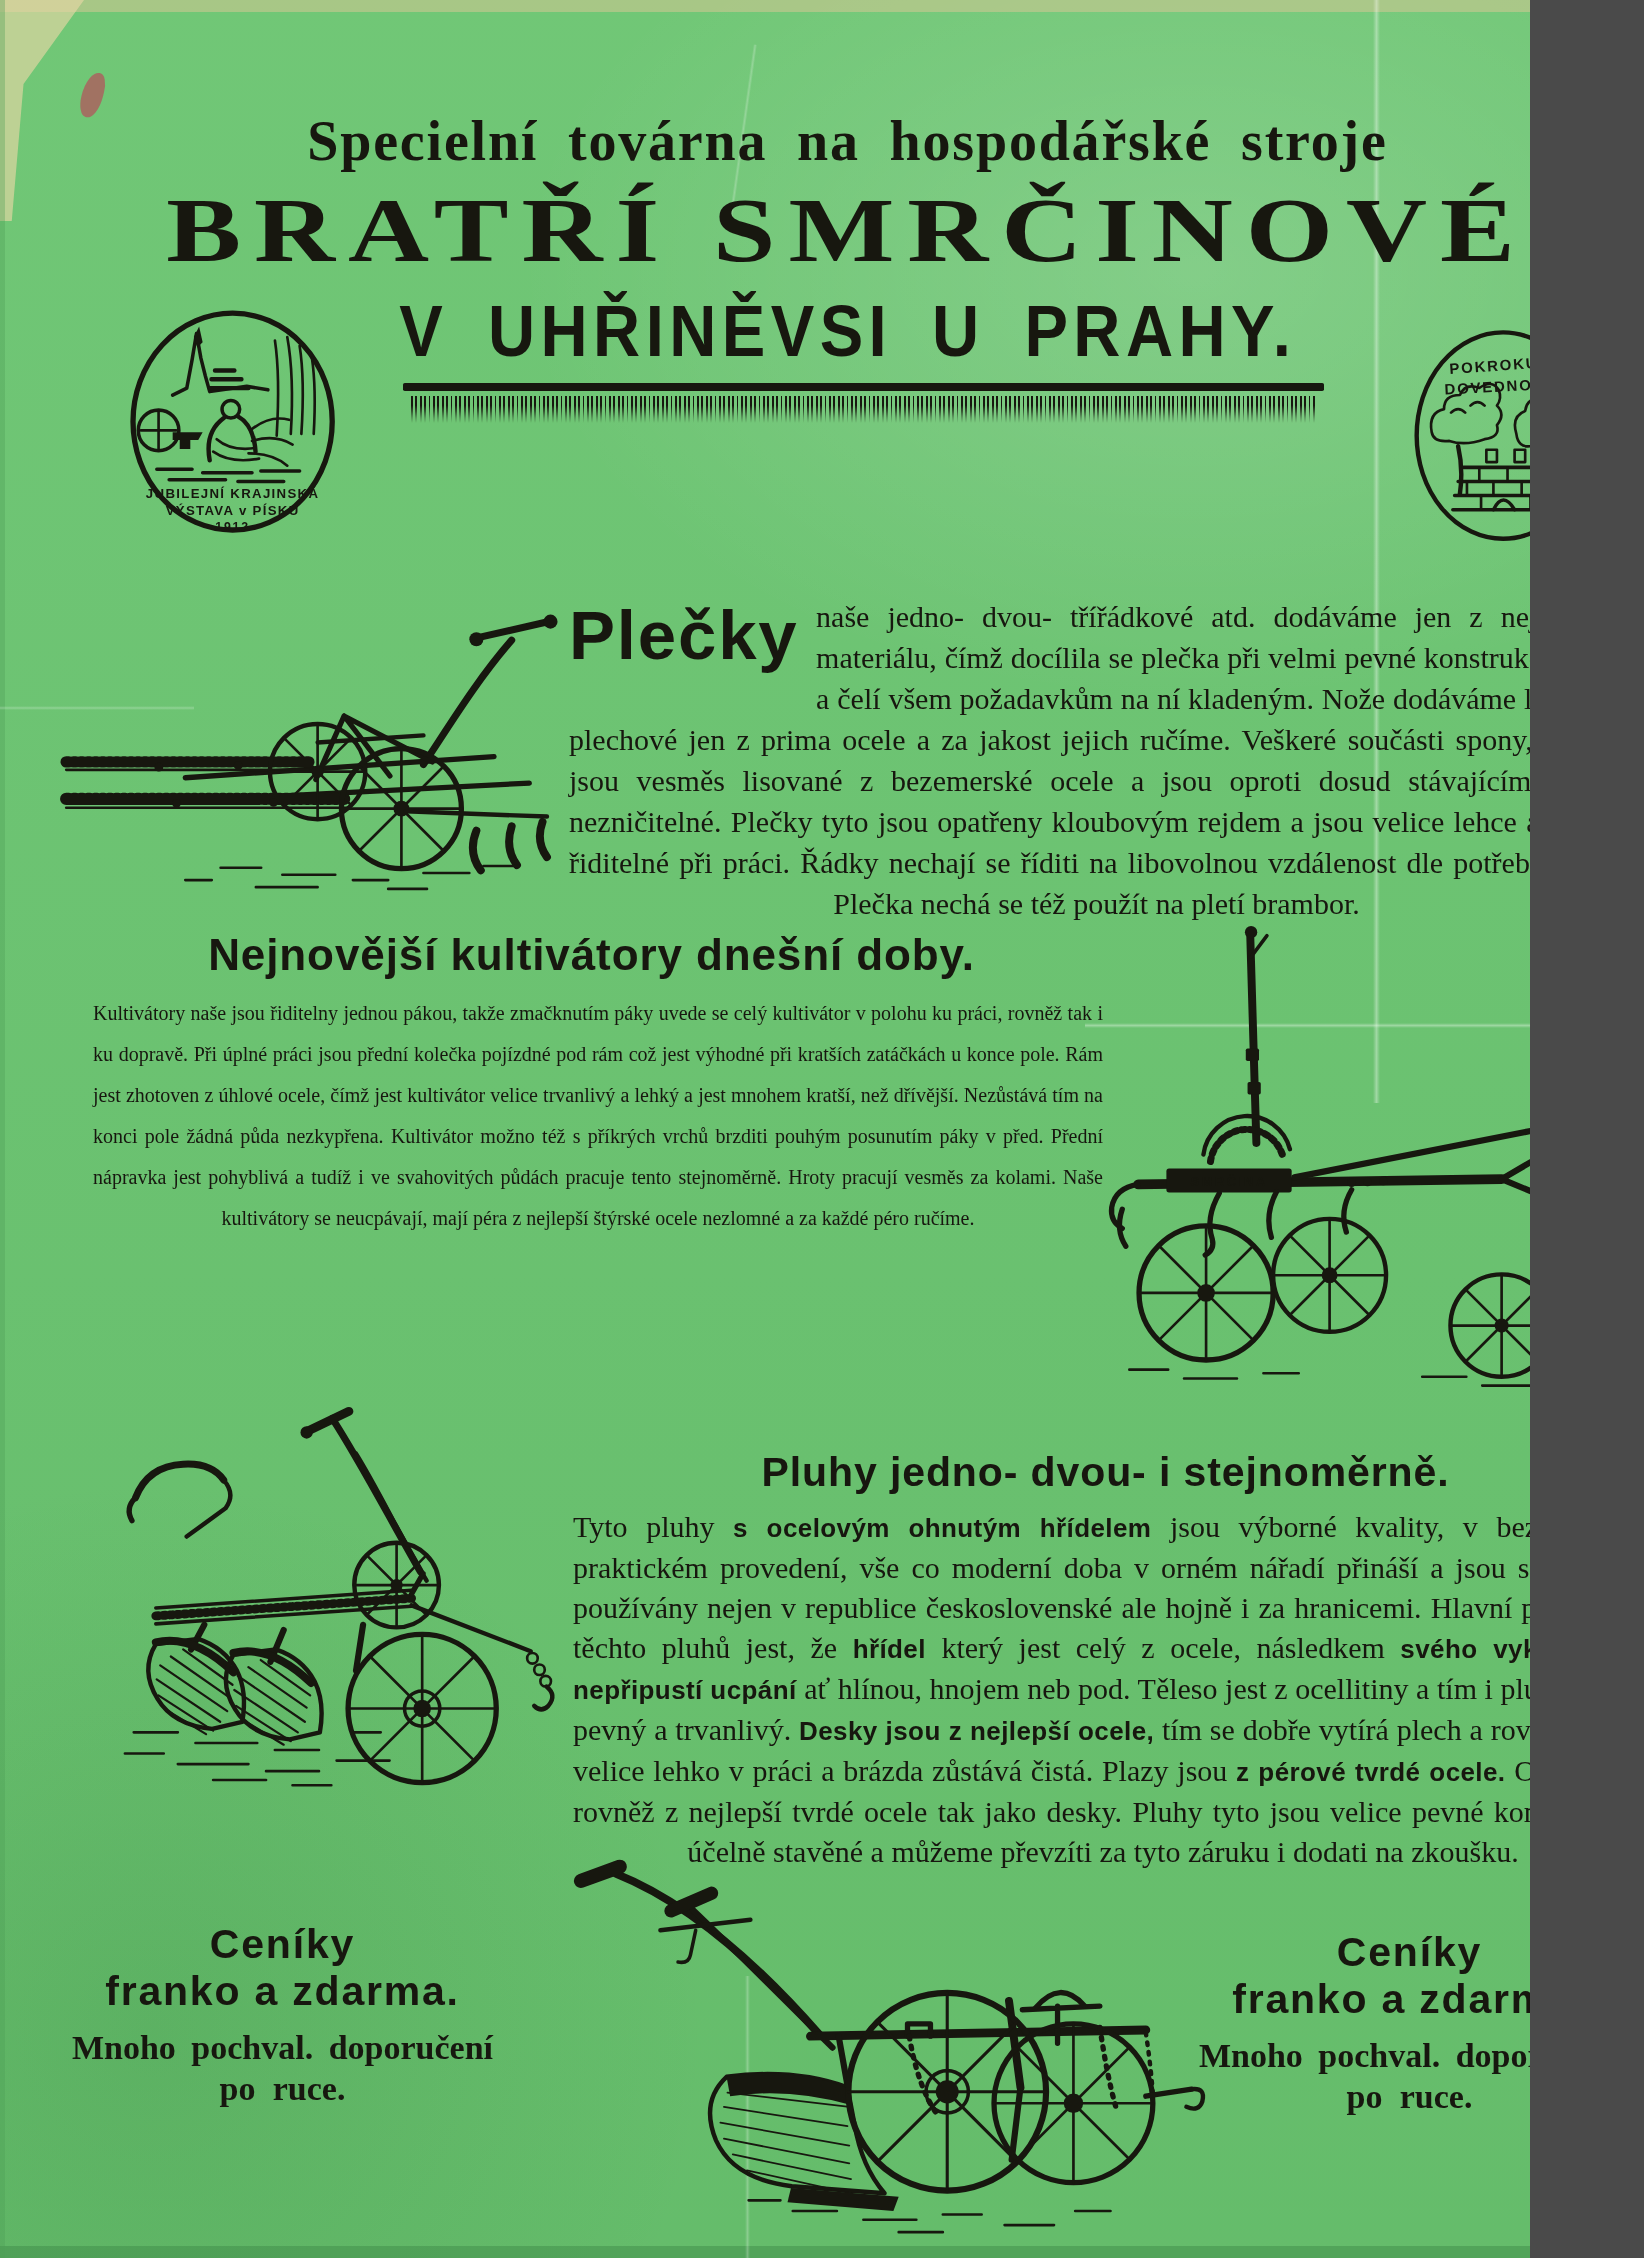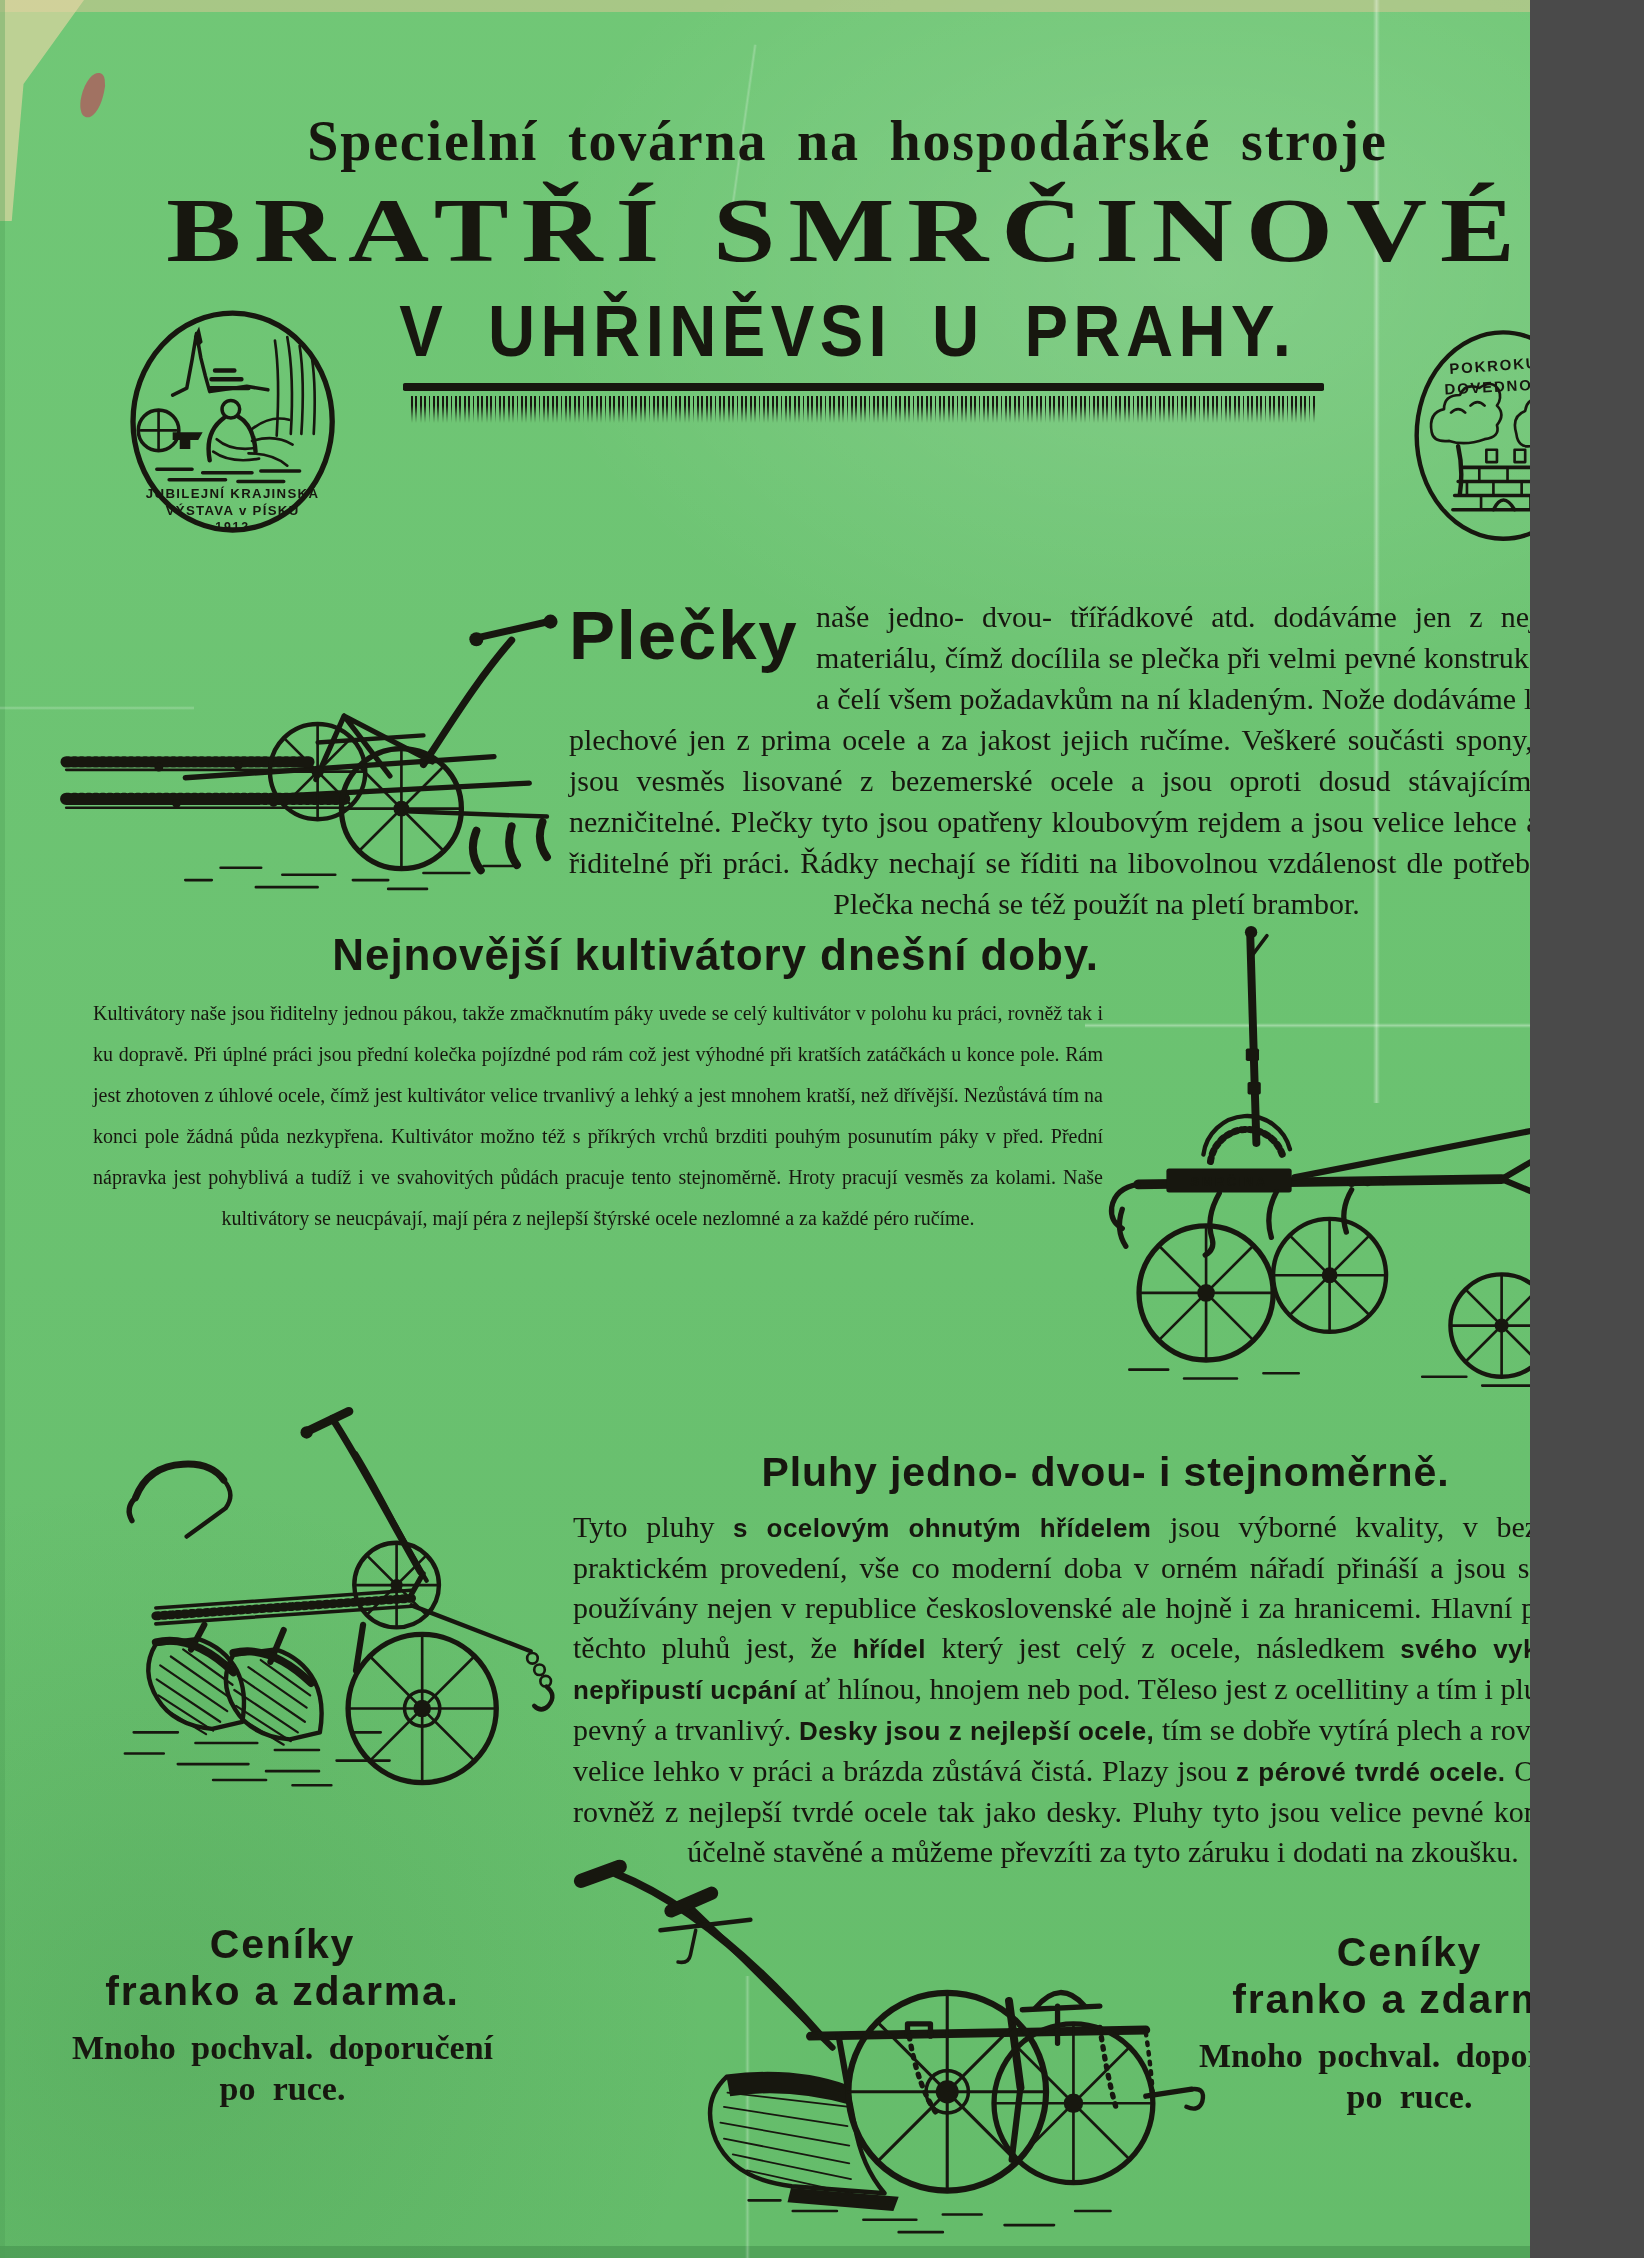--- a/index.html
+++ b/index.html
@@ -28,21 +28,21 @@
   .h-hatch{top:396px;left:411px;width:905px;height:26.5px;
     background:repeating-linear-gradient(90deg,#17170f 0 1.8px,transparent 1.8px 4.4px);
     -webkit-mask-image:linear-gradient(#000 35%,rgba(0,0,0,.25) 80%,transparent);
             mask-image:linear-gradient(#000 35%,rgba(0,0,0,.25) 80%,transparent);}
 
   
   .bodytext{font:30px/41px "Liberation Serif", serif;text-align:justify;text-align-last:center;}
   .plecky-text{top:596px;left:569px;width:1055px;}
   .plecky-title{float:left;font:700 69px/0.95 "Liberation Sans", sans-serif;
     letter-spacing:1.8px;padding:7px 17.6px 14px 0;}
-  .kult-heading{top:933px;left:84px;width:1015px;text-align:right;
+  .kult-heading{top:933px;left:84px;width:1015px;text-align:center;
     font:700 44px/1 "Liberation Sans", sans-serif;letter-spacing:0.9px;}
   .kult-body{top:993px;left:93px;width:1010px;font-size:20px;line-height:41px;}
   .pluhy-heading{top:1452px;left:572px;width:1067px;text-align:center;
     font:700 41px/1 "Liberation Sans", sans-serif;letter-spacing:0.9px;}
   .pluhy-body{top:1507px;left:573px;width:1060px;font-size:30px;line-height:40px;}
   .bb{font-family:"Liberation Sans", sans-serif;font-weight:700;font-size:26px;letter-spacing:0.4px;}
 
   
   .footer-block{width:459px;text-align:center;}
   .fb-l1,.fb-l2{font:700 41px/1.15 "Liberation Sans", sans-serif;letter-spacing:1.8px;}

